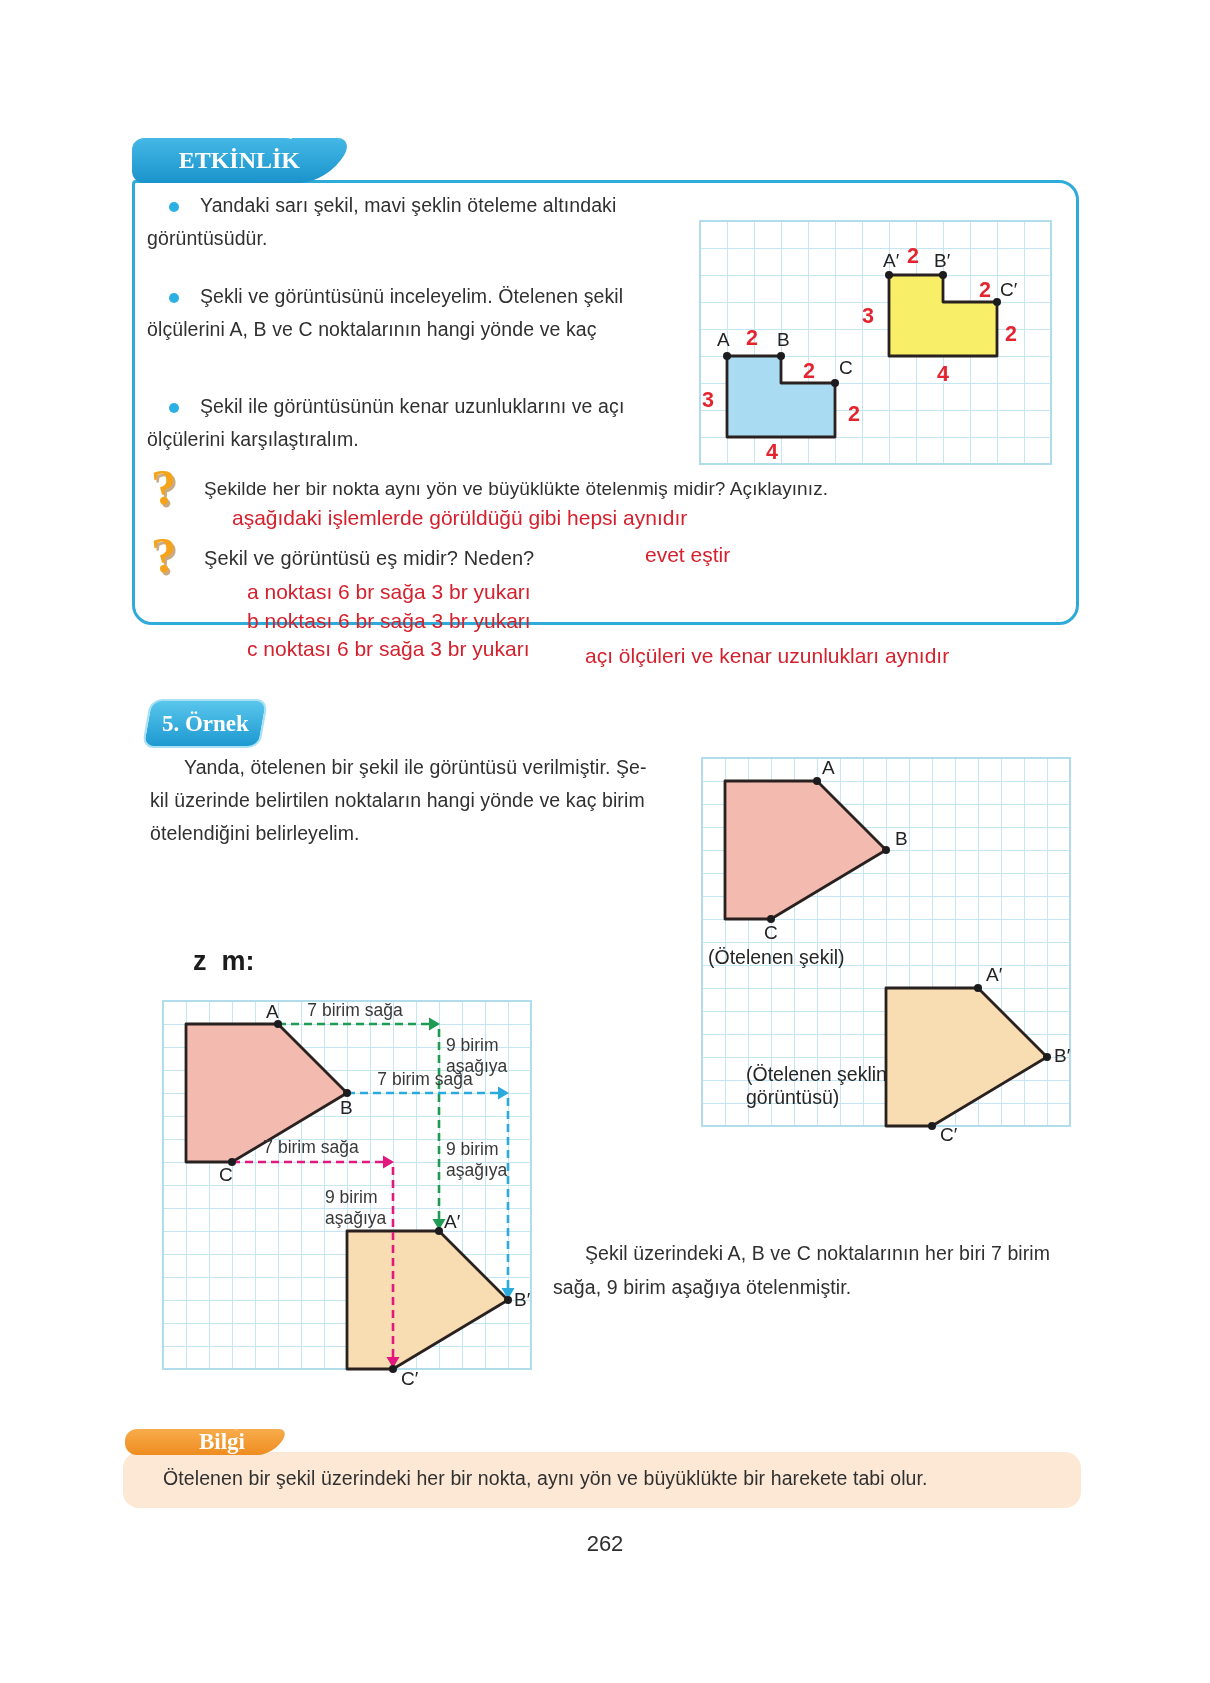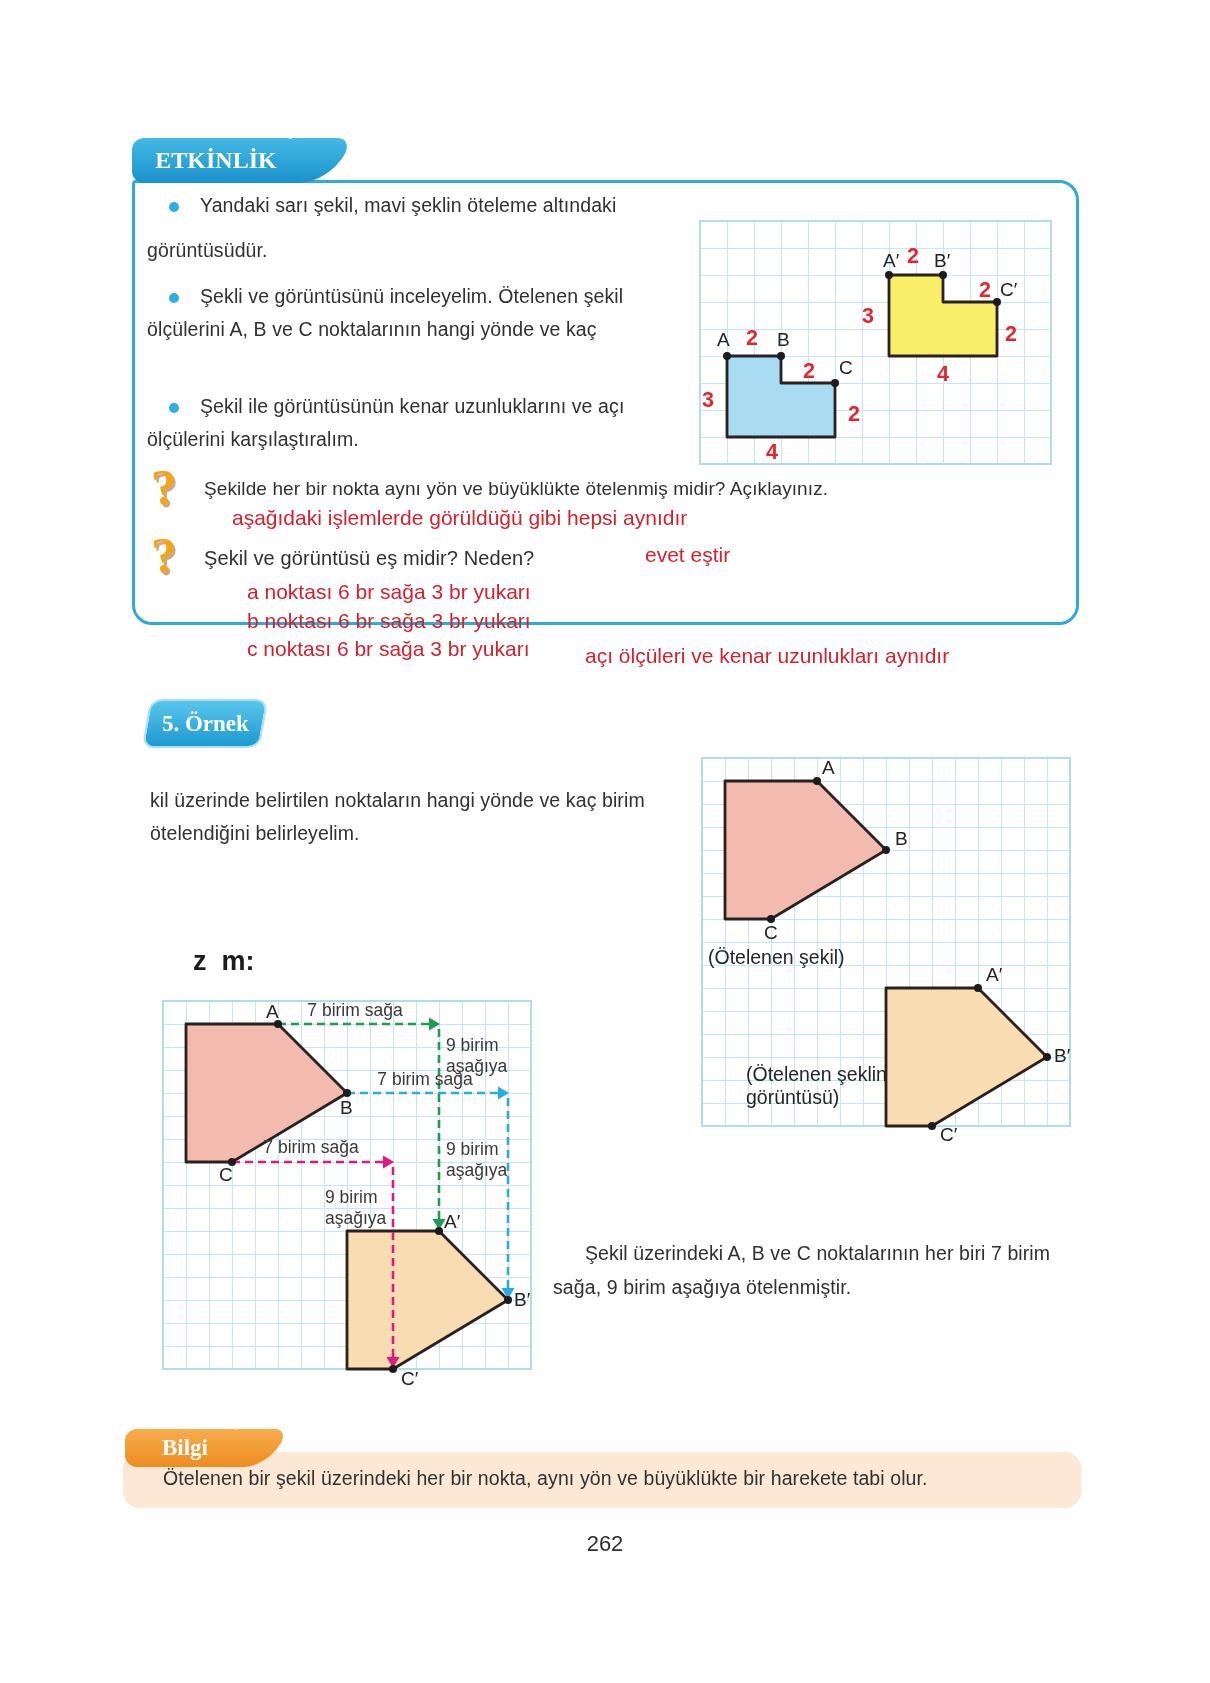--- a/index.html
+++ b/index.html
@@ -5,21 +5,21 @@
   html,body{margin:0;padding:0;background:#fff;}
   .page{position:relative;width:1210px;height:1683px;background:#ffffff;
         font-family:"Liberation Sans",sans-serif;color:#2f2f2f;overflow:hidden;}
   .txt{position:absolute;white-space:pre;font-size:19.5px;color:#303030;letter-spacing:.1px;text-align:right;}
   .hand{position:absolute;white-space:pre;font-size:21px;color:#d5212e;}
   .blt{position:absolute;width:10px;height:10px;border-radius:50%;background:#2cb0e4;}
   .qmark{position:absolute;font-family:"Liberation Serif",serif;font-weight:700;font-size:50px;
          color:#f6a31c;text-shadow:2px 3px 0 rgba(146,88,12,.5);transform:rotate(-5deg);line-height:1;}
   .activity-box{position:absolute;left:132px;top:180px;width:941px;height:439px;
         border:3px solid #2fabd9;border-radius:4px 20px 20px 20px;background:#ffffff;}
-  .badge{position:absolute;display:flex;align-items:center;justify-content:center;
+  .badge{position:absolute;display:flex;align-items:center;justify-content:flex-end;
          color:#fff;font-family:"Liberation Serif",serif;font-weight:700;z-index:3;}
   .badge-blue{background:linear-gradient(180deg,#44b8e6,#1a93cb);}
   .badge-orange{background:linear-gradient(180deg,#f8ac4c,#ee8c1f);}
   .tail{position:absolute;top:0;height:100%;transform:skewX(-30deg);transform-origin:0 0;}
   .tail-blue{background:linear-gradient(180deg,#44b8e6,#1a93cb);}
   .tail-orange{background:linear-gradient(180deg,#f8ac4c,#ee8c1f);}
   .ornek-badge{position:absolute;left:146px;top:699px;width:114px;height:45px;border-radius:12px;
          transform:skewX(-10deg);background:linear-gradient(180deg,#59c6ec,#1d99d1);
          border:2px solid #a8e0f4;display:flex;align-items:center;justify-content:center;z-index:3;}
   .ornek-badge span{transform:skewX(10deg);color:#fff;font-family:"Liberation Serif",serif;
@@ -44,21 +44,21 @@
 <div class="page">
 
   <div class="badge badge-blue" style="left:132px;top:138px;width:168px;height:45px;font-size:24px;border-radius:12px 14px 0 12px;">
     <div class="tail tail-blue" style="left:160px;width:62px;border-radius:0 18px 30px 0;z-index:-1;"></div>
     <span>ETKİNLİK</span>
   </div>
   <div class="activity-box"></div>
 
   <div class="blt" style="left:169px;top:202px;"></div>
   <div class="txt" style="left:200px;top:194px;">Yandaki sarı şekil, mavi şeklin öteleme altındaki</div>
-  <div class="txt" style="left:147px;top:227px;margin-top:12px;">görüntüsüdür.</div>
+  <div class="txt" style="left:147px;top:227px;">görüntüsüdür.</div>
 
   <div class="blt" style="left:169px;top:293px;"></div>
   <div class="txt" style="left:200px;top:285px;">Şekli ve görüntüsünü inceleyelim. Ötelenen şekil</div>
   <div class="txt" style="left:147px;top:318px;">ölçülerini A, B ve C noktalarının hangi yönde ve kaç</div>
 
   <div class="blt" style="left:169px;top:403px;"></div>
   <div class="txt" style="left:200px;top:395px;">Şekil ile görüntüsünün kenar uzunluklarını ve açı</div>
   <div class="txt" style="left:147px;top:428px;">ölçülerini karşılaştıralım.</div>
 
   <div class="qmark" style="left:152px;top:462px;">?</div>
@@ -70,29 +70,30 @@
   <div class="hand" style="left:645px;top:543px;">evet eştir</div>
 
   <div class="hand" style="left:247px;top:580px;">a noktası 6 br sağa 3 br yukarı</div>
   <div class="hand" style="left:247px;top:609px;">b noktası 6 br sağa 3 br yukarı</div>
   <div class="hand" style="left:247px;top:637px;">c noktası 6 br sağa 3 br yukarı</div>
   <div class="hand" style="left:585px;top:644px;">açı ölçüleri ve kenar uzunlukları aynıdır</div>
 
   <div class="ornek-badge">
     <span>5. Örnek</span>
   </div>
+  <div class="txt" style="left:184px;top:756px;">Yanda, ötelenen bir şekil ile görüntüsü verilmiştir. Şe-</div>
   <div class="txt" style="left:150px;top:789px;">kil üzerinde belirtilen noktaların hangi yönde ve kaç birim</div>
   <div class="txt" style="left:150px;top:822px;">ötelendiğini belirleyelim.</div>
 
   <div class="zm" style="left:193px;top:946px;">z  m:</div>
 
   <div class="txt" style="left:585px;top:1242px;">Şekil üzerindeki A, B ve C noktalarının her biri 7 birim</div>
   <div class="txt" style="left:553px;top:1276px;">sağa, 9 birim aşağıya ötelenmiştir.</div>
 
-  <div class="badge badge-orange" style="left:125px;top:1429px;width:120px;height:38px;font-size:23px;border-radius:12px 12px 0 12px;">
+  <div class="badge badge-orange" style="left:125px;top:1429px;width:120px;height:26px;font-size:23px;border-radius:12px 12px 0 12px;">
     <div class="tail tail-orange" style="left:112px;width:52px;border-radius:0 16px 26px 0;z-index:-1;"></div>
     <span>Bilgi</span>
   </div>
   <div class="info-box"></div>
   <div class="txt" style="left:163px;top:1467px;">Ötelenen bir şekil üzerindeki her bir nokta, aynı yön ve büyüklükte bir harekete tabi olur.</div>
 
   <div class="pagenum">262</div>
 
 <svg width="351" height="246" style="position: absolute; left: 700px; top: 221px;">
       <line x1="0" y1="0" x2="0" y2="243" class="gridline"></line>

